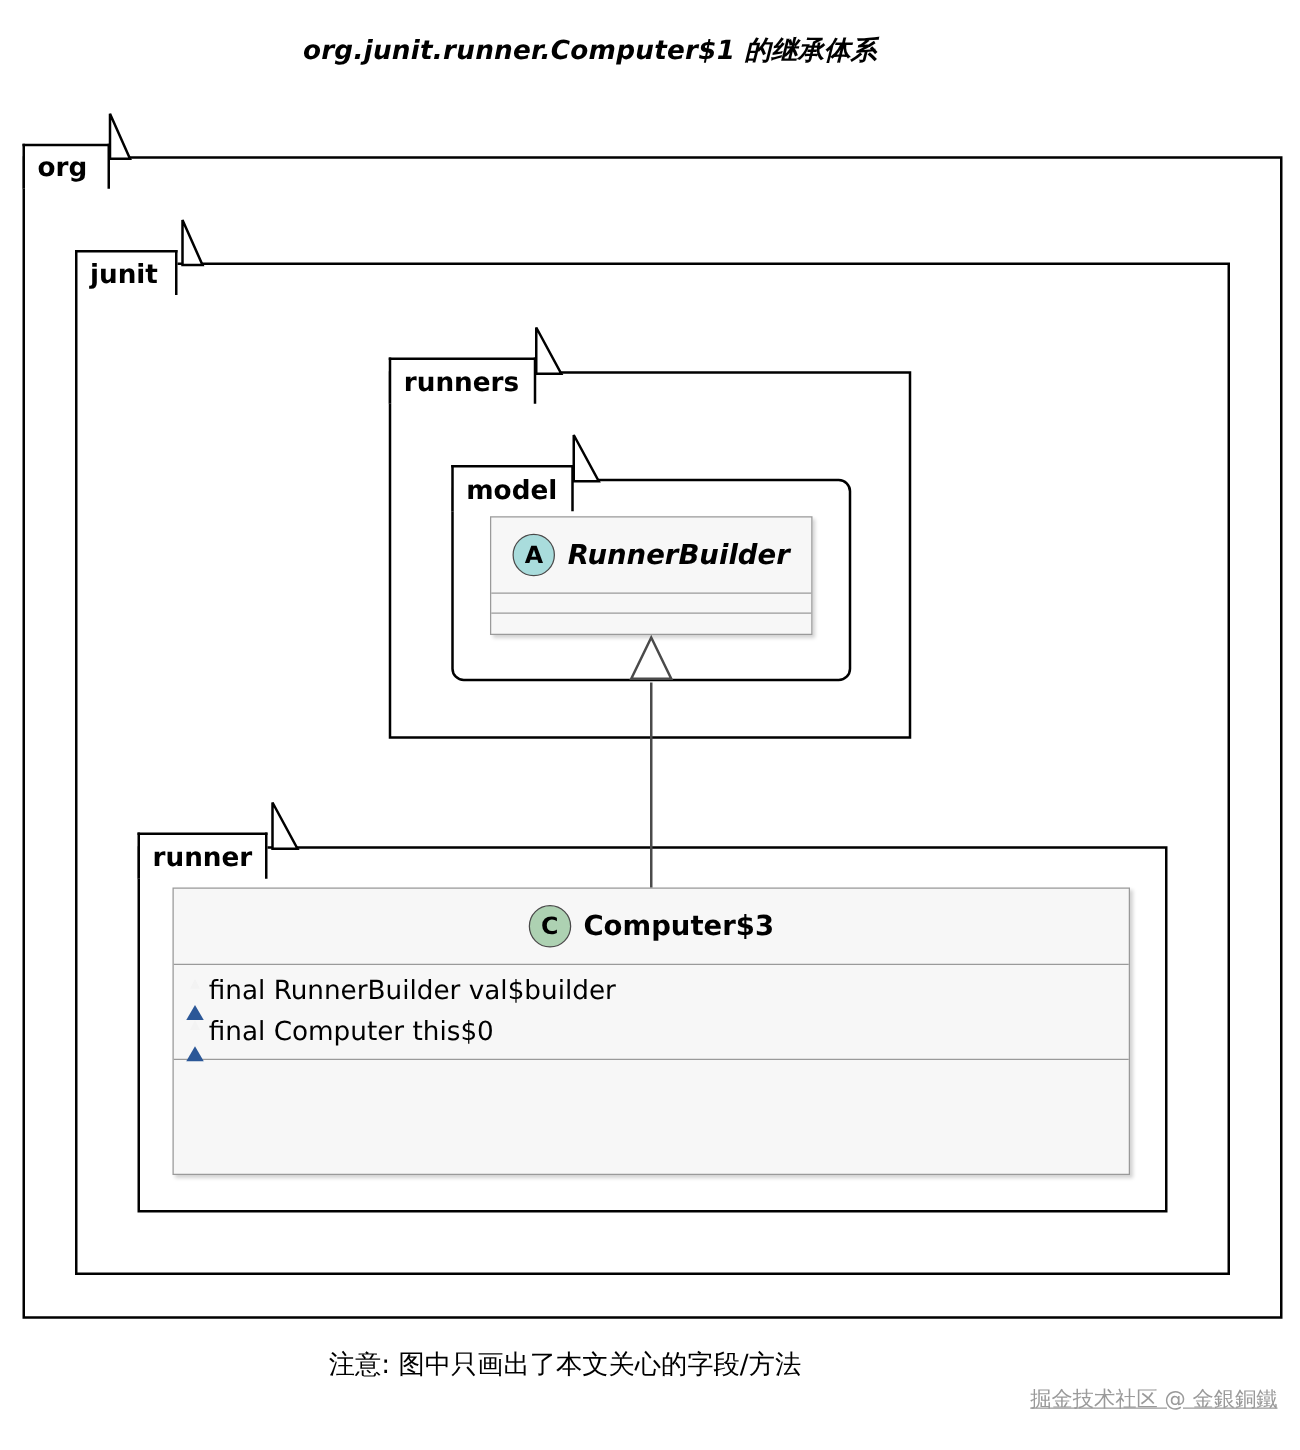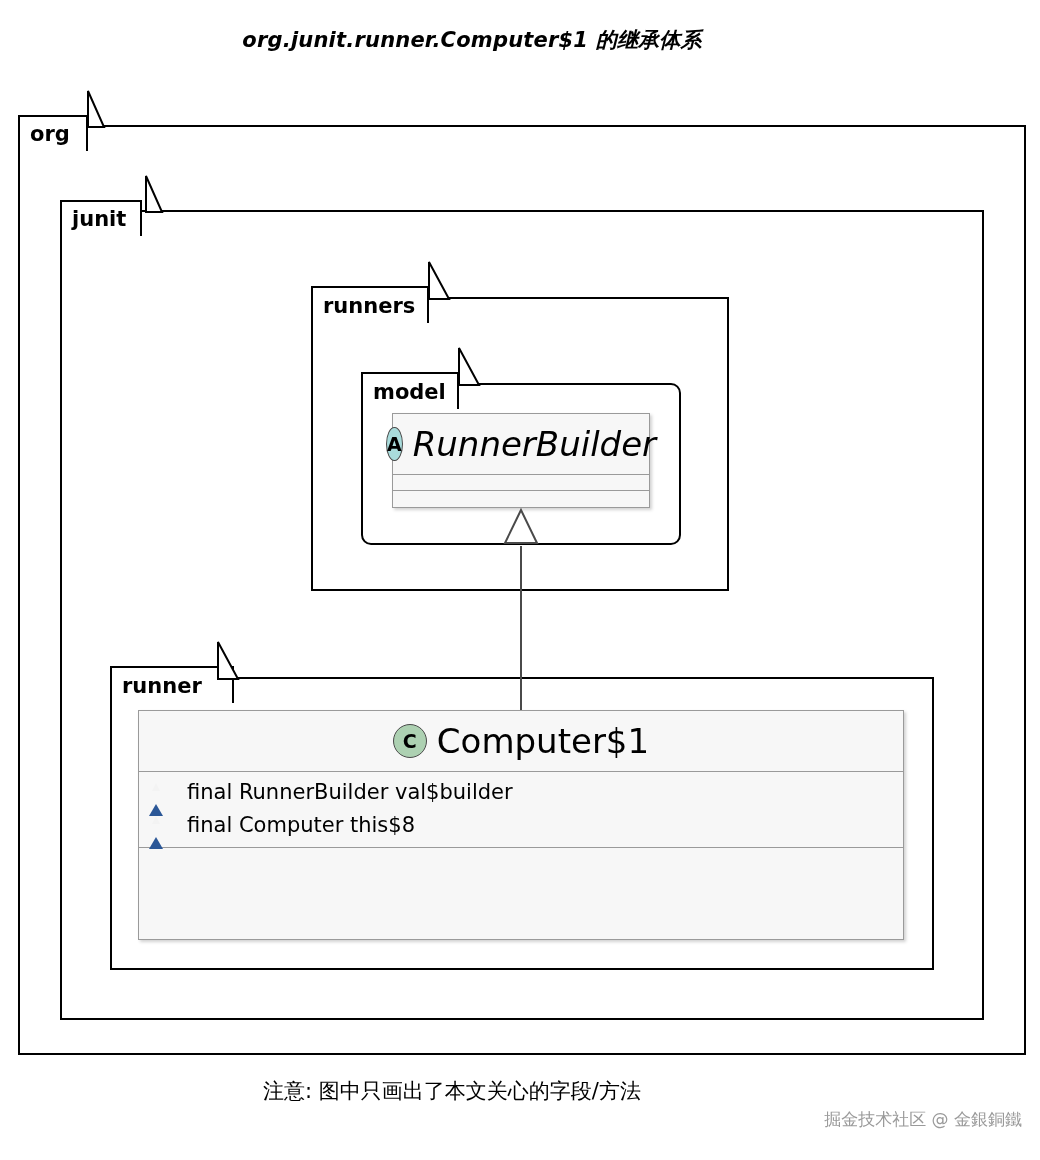--- a/index.html
+++ b/index.html
@@ -68,37 +68,38 @@
     box-shadow: 2px 2px 3px rgba(0,0,0,0.18);
   }
   .uml-header {
     display: flex;
     align-items: center;
     justify-content: center;
     gap: 10px;
     box-sizing: border-box;
   }
   .uml-name {
-    font-size: 34px;
+    font-size: 22px;
+    font-weight: bold;
   }
   .uml-name.italic { font-style: italic; }
 
   .uml-divider {
     height: 1px;
     background: #9a9a9a;
     width: 100%;
   }
   .uml-section {
     box-sizing: border-box;
     padding: 4px 10px 6px 10px;
   }
   .uml-row {
     display: flex;
     align-items: center;
-    gap: 24px;
+    gap: 4px;
     font-size: 21px;
     line-height: 1.55;
     white-space: nowrap;
   }
 
   
   .badge {
     width: 34px;
     height: 34px;
     border-radius: 50%;
@@ -161,20 +162,21 @@
     width: 904px;
     text-align: center;
     font-size: 21px;
   }
   .watermark {
     position: absolute;
     top: 1108px;
     right: 18px;
     font-size: 17px;
     color: #9a9a9a;
+    text-decoration: underline;
   }
 
   svg.overlay {
     position: absolute;
     left: 0;
     top: 0;
     width: 1040px;
     height: 1160px;
     pointer-events: none;
   }
@@ -209,39 +211,39 @@
     <span class="badge badge-abstract">A</span>
     <span class="uml-name italic">RunnerBuilder</span>
   </div>
   <div class="uml-divider"></div>
   <div class="uml-section" style="height:15px;"></div>
   <div class="uml-divider"></div>
   <div class="uml-section" style="height:14px;"></div>
 </div>
 
 <div class="pkg" style="left:110px; top:677px; width:824px; height:293px;"></div>
-<div class="pkg-tab" style="left:110px; top:642px; width:124px; height:37px;">
+<div class="pkg-tab" style="left:110px; top:642px; width:104px; height:37px;">
   <span>runner</span>
 </div>
 
 <div class="uml-class" style="left:138px; top:710px; width:766px; height:230px;">
   <div class="uml-header" style="height:60px;">
     <span class="badge badge-class">C</span>
-    <span class="uml-name">Computer$1</span>
+    <span class="uml-name">Computer$3</span>
   </div>
   <div class="uml-divider"></div>
 
   <div class="uml-section">
     <div class="uml-row">
       <span class="vis"><span class="tri-open"></span></span>
       <span>final RunnerBuilder val$builder</span>
     </div>
     <div class="uml-row">
       <span class="vis"><span class="tri-open"></span></span>
-      <span>final Computer this$8</span>
+      <span>final Computer this$0</span>
     </div>
   </div>
 
   <div class="uml-divider"></div>
 
   <div class="uml-section">
   </div>
 </div>
 
 <svg class="overlay" viewBox="0 0 1040 1160">

